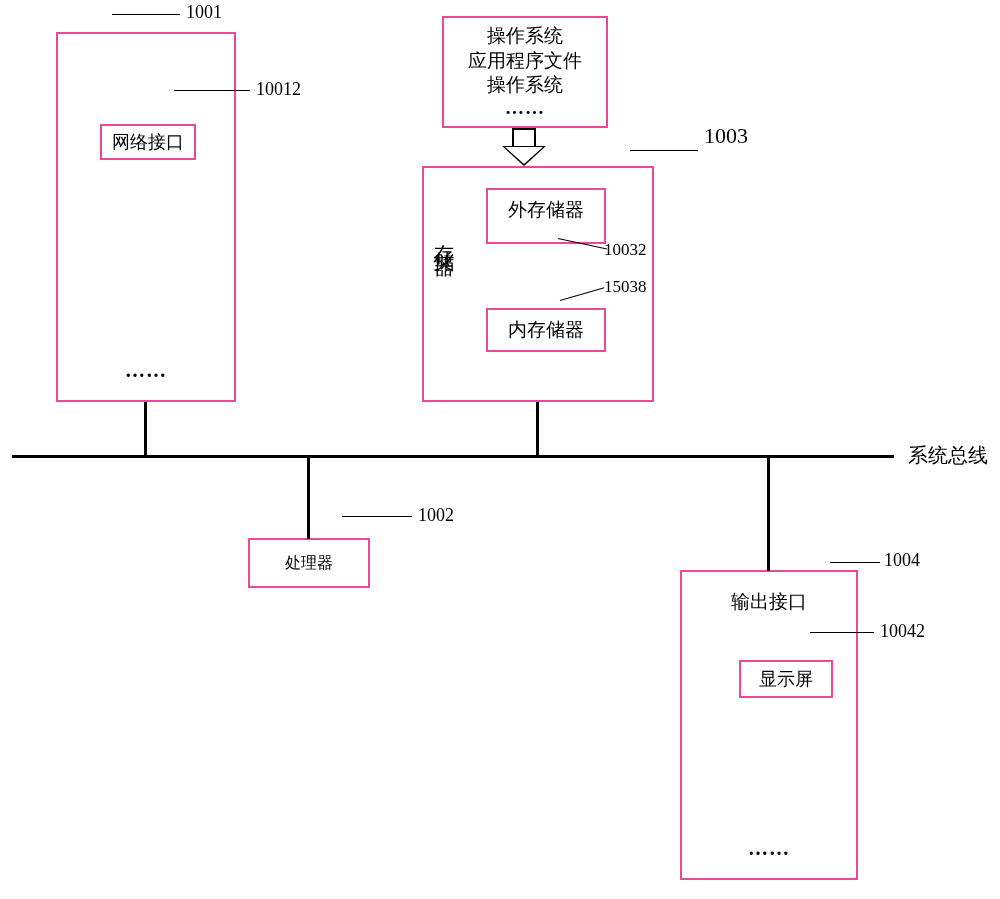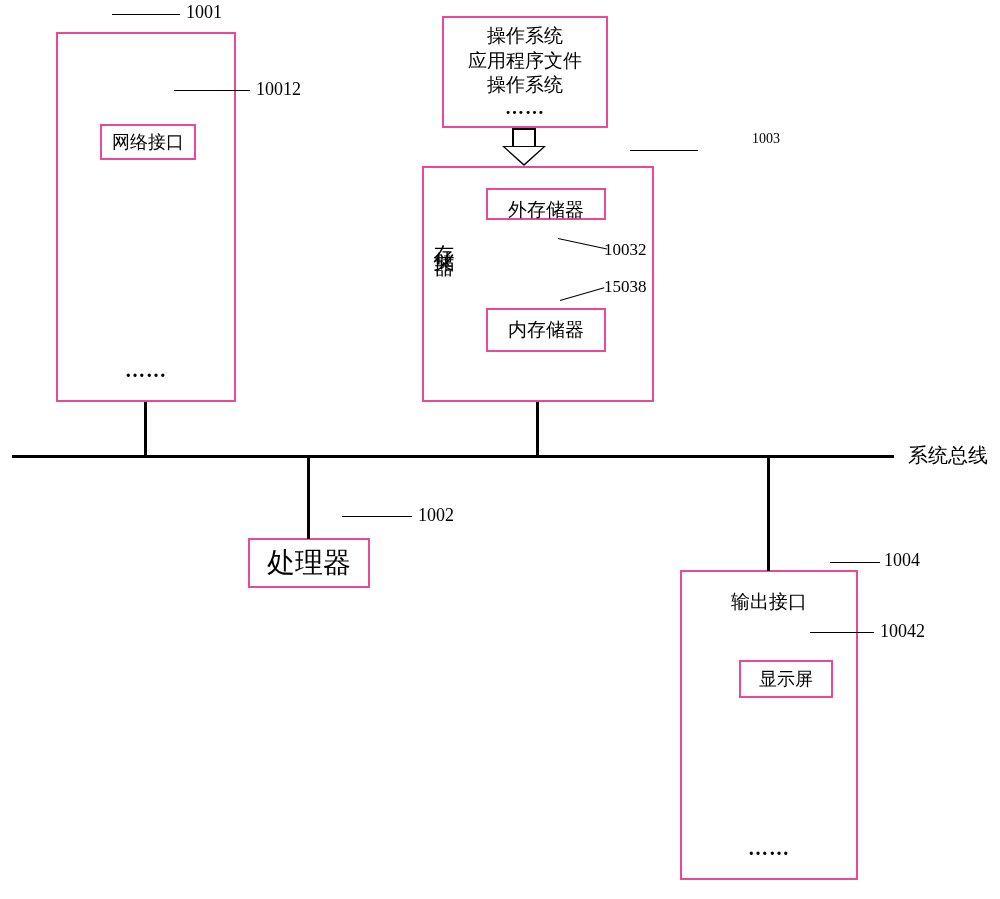--- a/index.html
+++ b/index.html
@@ -107,41 +107,41 @@
 </div>
 
 <div class="arrow-body" style="left:512px; top:128px; width:24px; height:20px; border-bottom:none;"></div>
 <div class="arrow-head" style="left:502px; top:146px;"></div>
 <div class="arrow-head-inner" style="left:505px; top:147px;"></div>
 
 <div class="box" style="left:422px; top:166px; width:232px; height:236px;">
 
   <div class="label vtext" style="left:6px; top:60px; font-size:21px;">存储器</div>
 
-  <div class="box" style="left:62px; top:20px; width:120px; height:32px; line-height:40px; font-size:19px;">
+  <div class="box" style="left:62px; top:20px; width:120px; height:56px; line-height:40px; font-size:19px;">
     <span>外存储器</span>
   </div>
 
   <div class="box" style="left:62px; top:140px; width:120px; height:44px; line-height:40px; font-size:19px;">
     <span>内存储器</span>
   </div>
 </div>
 
 <div class="lead" style="left:630px; top:150px; width:68px;"></div>
-<div class="label" style="left:704px; top:131px; font-size:14px;margin-left:48px;">1003</div>
+<div class="label" style="left:704px; top:123px; font-size:22px;">1003</div>
 
 <div class="lead" style="left:558px; top:238px; width:50px; transform-origin:left center; transform:rotate(12deg);"></div>
 <div class="label" style="left:604px; top:240px; font-size:17px;">10032</div>
 
 <div class="lead" style="left:560px; top:300px; width:46px; transform-origin:left center; transform:rotate(-16deg);"></div>
 <div class="label" style="left:604px; top:277px; font-size:17px;">15038</div>
 
 <div class="line-v" style="left:536px; top:402px; height:54px; width:3px;"></div>
 
-<div class="box" style="left:248px; top:538px; width:122px; height:50px; line-height:46px; font-size:28px;">
+<div class="box" style="left:248px; top:538px; width:122px; height:50px; line-height:46px; font-size:16px;">
   <span>处理器</span>
 </div>
 
 <div class="line-v" style="left:307px; top:457px; height:82px; width:3px;"></div>
 
 <div class="lead" style="left:342px; top:516px; width:70px;"></div>
 <div class="label" style="left:418px; top:505px; font-size:18px;">1002</div>
 
 <div class="box" style="left:680px; top:570px; width:178px; height:310px;">
   <div class="inner-title" style="padding-top:18px; font-size:19px;">

